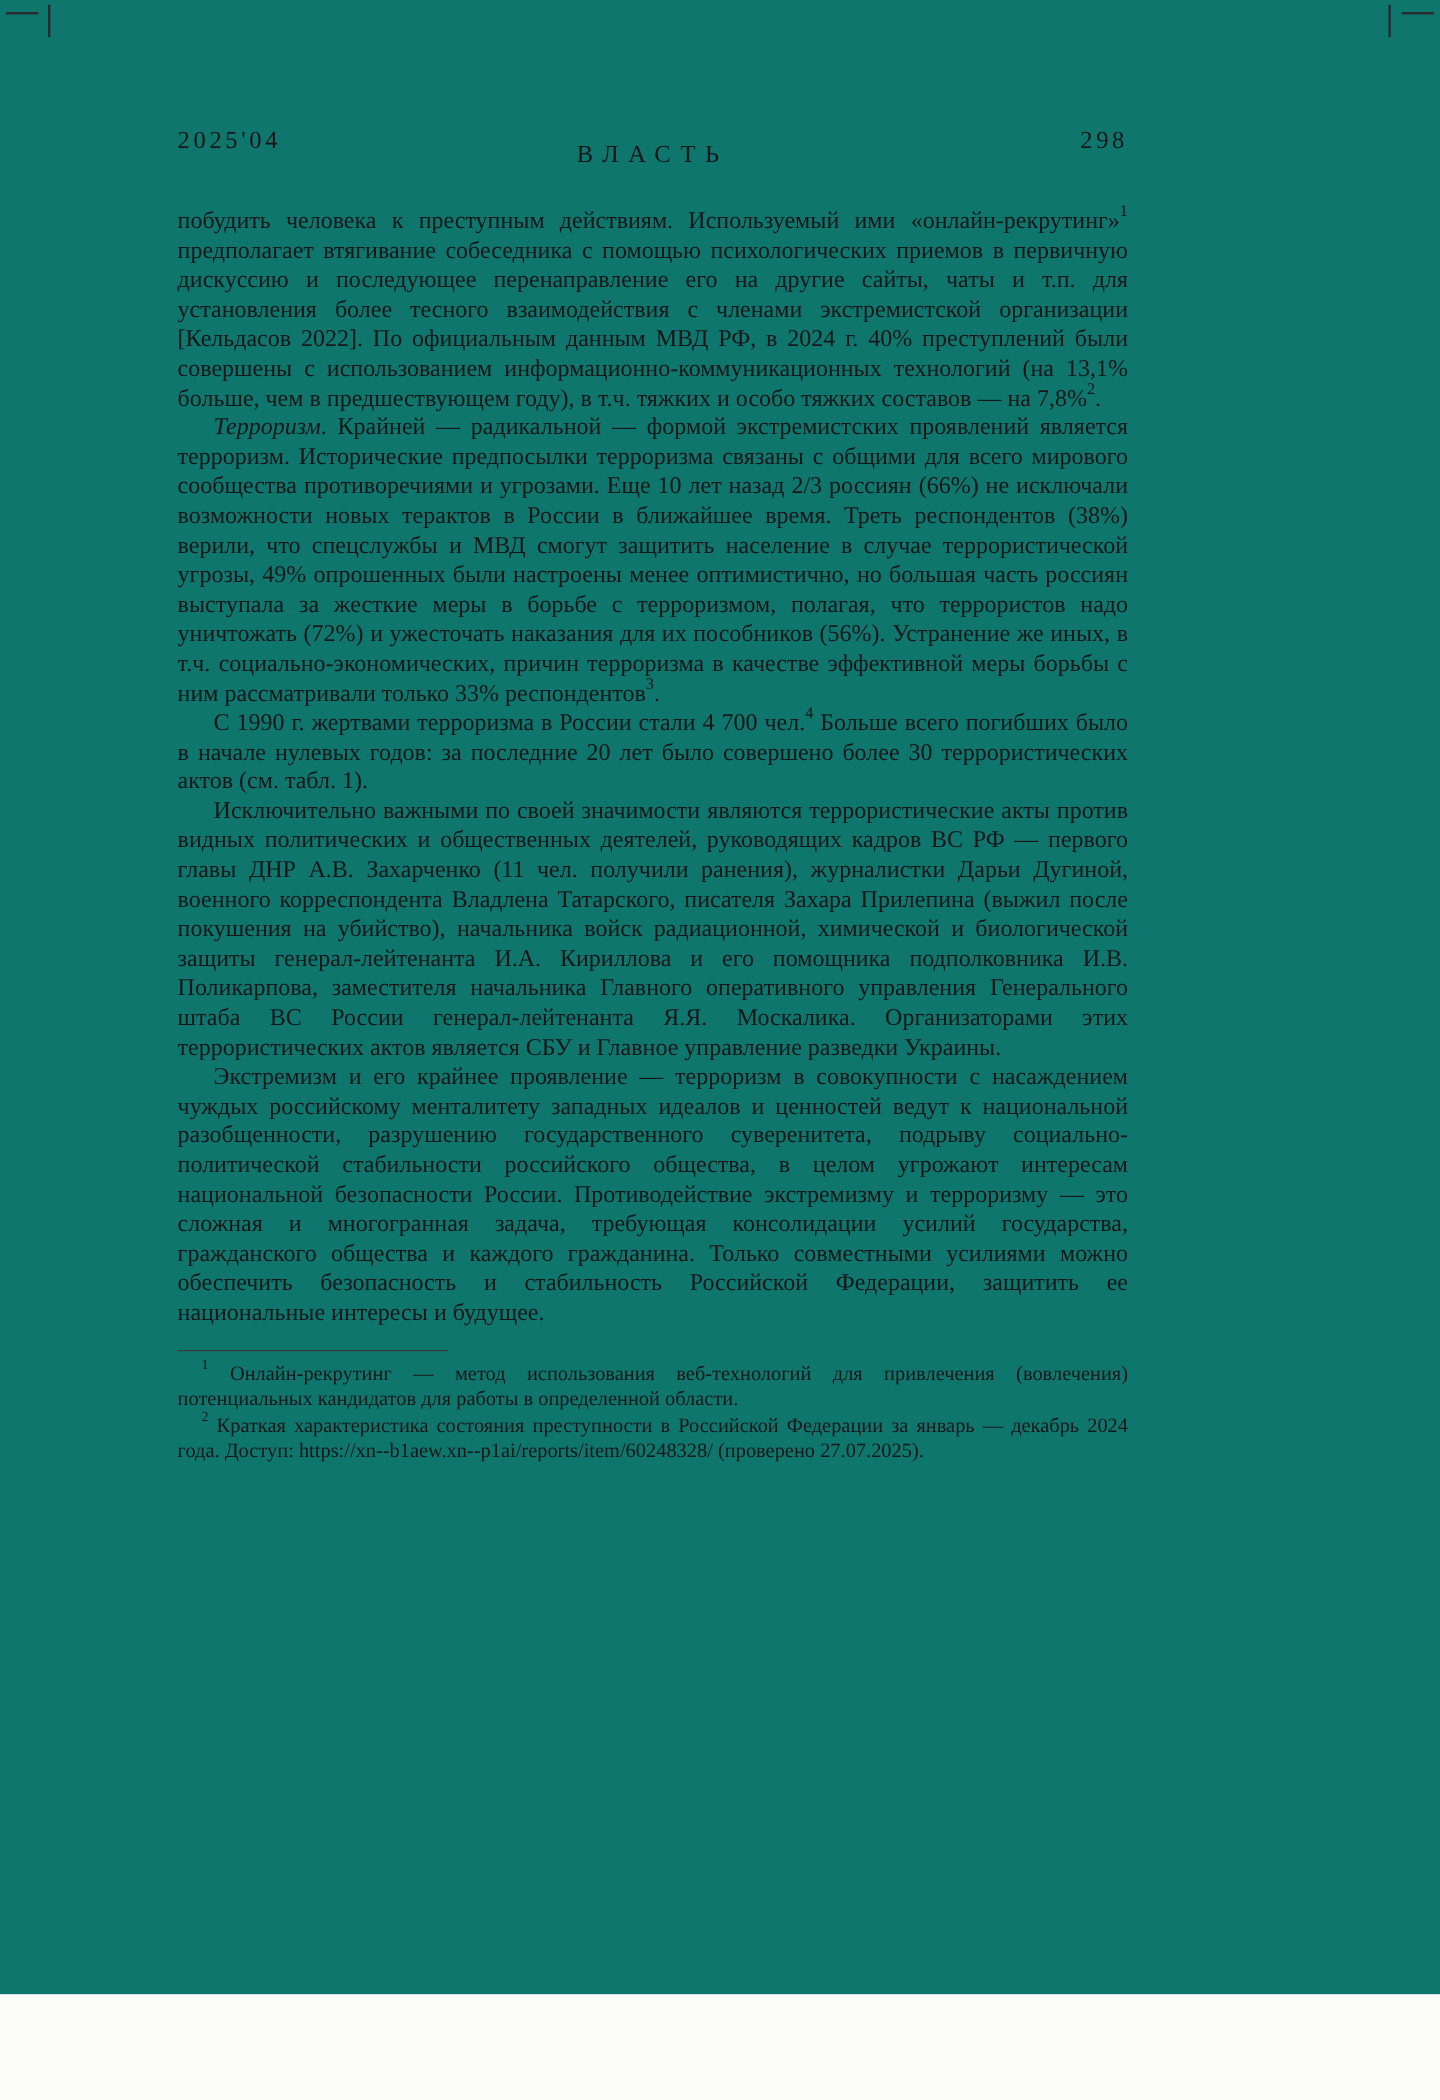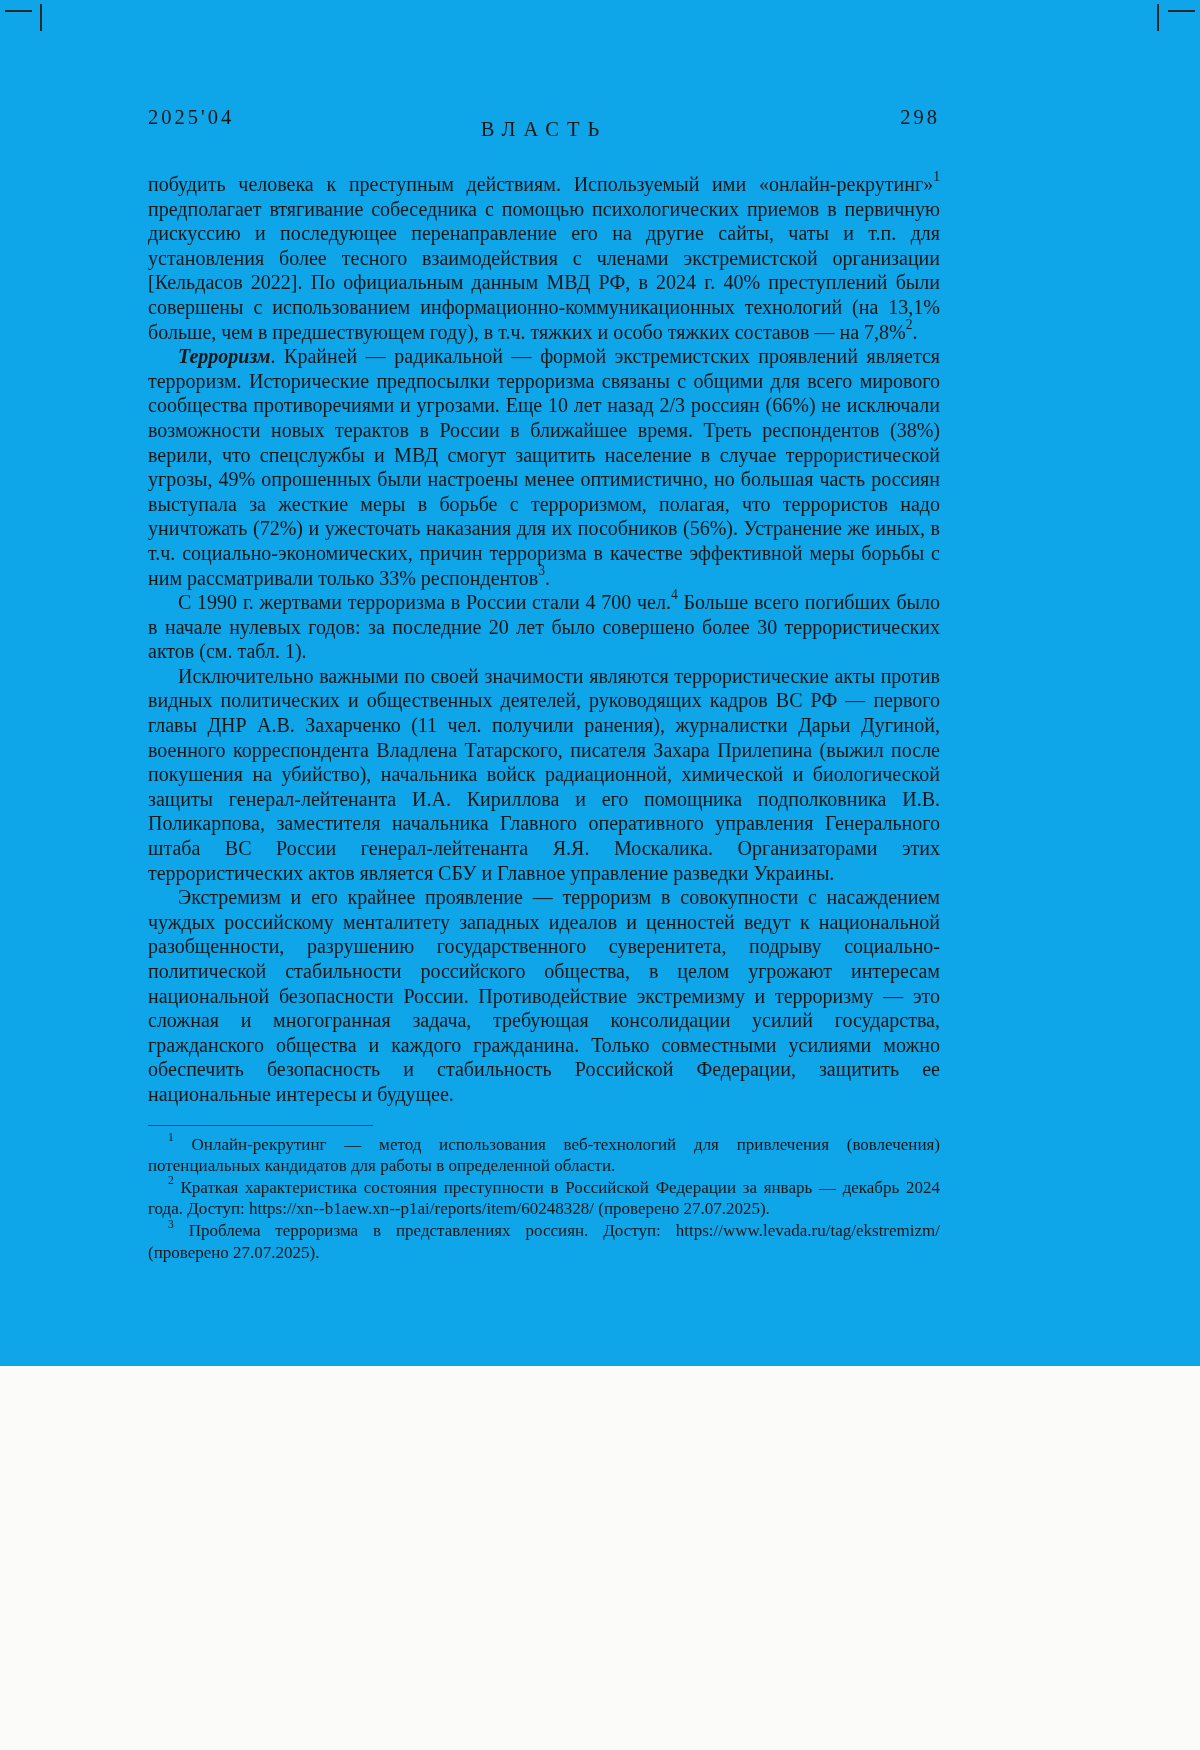--- a/index.html
+++ b/index.html
@@ -3,22 +3,22 @@
 <meta charset="utf-8">
 <style>
   html, body {
     margin: 0;
     padding: 0;
     background: #fbfbfa;
   }
   .page {
     position: relative;
     width: 1200px;
-    height: 1366px;
-    background: #0ea5e9;
+    height: 1662px;
+    background: #0f766e;
     font-family: "Liberation Serif", "DejaVu Serif", serif;
     color: #171717;
     overflow: hidden;
   }
 
   
   .crop {
     position: absolute;
     background: #2a2a2a;
   }
@@ -68,21 +68,21 @@
     width: 792px;
   }
   .para {
     margin: 0;
     font-size: 20px;
     line-height: 24.6px;
     text-align: justify;
     hyphens: auto;
   }
   .para.indent { text-indent: 30px; }
-  .para em { font-style: italic; font-weight: bold; }
+  .para em { font-style: italic; }
   sup {
     font-size: 68%;
     line-height: 0;
     position: relative;
     top: -0.15em;
   }
 
   
   .footnote-rule {
     width: 225px;
@@ -125,17 +125,16 @@
         <p class="para">побудить человека к преступным действиям. Используемый ими «онлайн-рекрутинг»<sup>1</sup> предполагает втягивание собеседника с помощью психологических приемов в первичную дискуссию и последующее перенаправление его на другие сайты, чаты и т.п. для установления более тесного взаимодействия с членами экстремистской организации [Кельдасов 2022]. По официальным данным МВД РФ, в 2024 г. 40% преступлений были совершены с использованием информационно-коммуникационных технологий (на 13,1% больше, чем в предшествующем году), в т.ч. тяжких и особо тяжких составов — на 7,8%<sup>2</sup>.</p>
         <p class="para indent"><em>Терроризм</em>. Крайней — радикальной — формой экстремистских проявлений является терроризм. Исторические предпосылки терроризма связаны с общими для всего мирового сообщества противоречиями и угрозами. Еще 10 лет назад 2/3 россиян (66%) не исключали возможности новых терактов в России в ближайшее время. Треть респондентов (38%) верили, что спецслужбы и МВД смогут защитить население в случае террористической угрозы, 49% опрошенных были настроены менее оптимистично, но большая часть россиян выступала за жесткие меры в борьбе с терроризмом, полагая, что террористов надо уничтожать (72%) и ужесточать наказания для их пособников (56%). Устранение же иных, в т.ч. социально-экономических, причин терроризма в качестве эффективной меры борьбы с ним рассматривали только 33% респондентов<sup>3</sup>.</p>
         <p class="para indent">С 1990 г. жертвами терроризма в России стали 4 700 чел.<sup>4</sup> Больше всего погибших было в начале нулевых годов: за последние 20 лет было совершено более 30 террористических актов (см. табл. 1).</p>
         <p class="para indent">Исключительно важными по своей значимости являются террористические акты против видных политических и общественных деятелей, руководящих кадров ВС РФ — первого главы ДНР А.В. Захарченко (11 чел. получили ранения), журналистки Дарьи Дугиной, военного корреспондента Владлена Татарского, писателя Захара Прилепина (выжил после покушения на убийство), начальника войск радиационной, химической и биологической защиты генерал-лейтенанта И.А. Кириллова и его помощника подполковника И.В. Поликарпова, заместителя начальника Главного оперативного управления Генерального штаба ВС России генерал-лейтенанта Я.Я. Москалика. Организаторами этих террористических актов является СБУ и Главное управление разведки Украины.</p>
         <p class="para indent">Экстремизм и его крайнее проявление — терроризм в совокупности с насаждением чуждых российскому менталитету западных идеалов и ценностей ведут к национальной разобщенности, разрушению государственного суверенитета, подрыву социально-политической стабильности российского общества, в целом угрожают интересам национальной безопасности России. Противодействие экстремизму и терроризму — это сложная и многогранная задача, требующая консолидации усилий государства, гражданского общества и каждого гражданина. Только совместными усилиями можно обеспечить безопасность и стабильность Российской Федерации, защитить ее национальные интересы и будущее.</p>
       </div>
     <div class="footnote-rule"></div>
     <div id="footnotes">
         <p class="footnote"><sup>1</sup> Онлайн-рекрутинг — метод использования веб-технологий для привлечения (вовлечения) потенциальных кандидатов для работы в определенной области.</p>
         <p class="footnote"><sup>2</sup> Краткая характеристика состояния преступности в Российской Федерации за январь — декабрь 2024 года. Доступ: https://xn--b1aew.xn--p1ai/reports/item/60248328/ (проверено 27.07.2025).</p>
-        <p class="footnote"><sup>3</sup> Проблема терроризма в представлениях россиян. Доступ: https://www.levada.ru/tag/ekstremizm/ (проверено 27.07.2025).</p>
       </div>
   </div>
 
 </div>
 
 </body></html>

